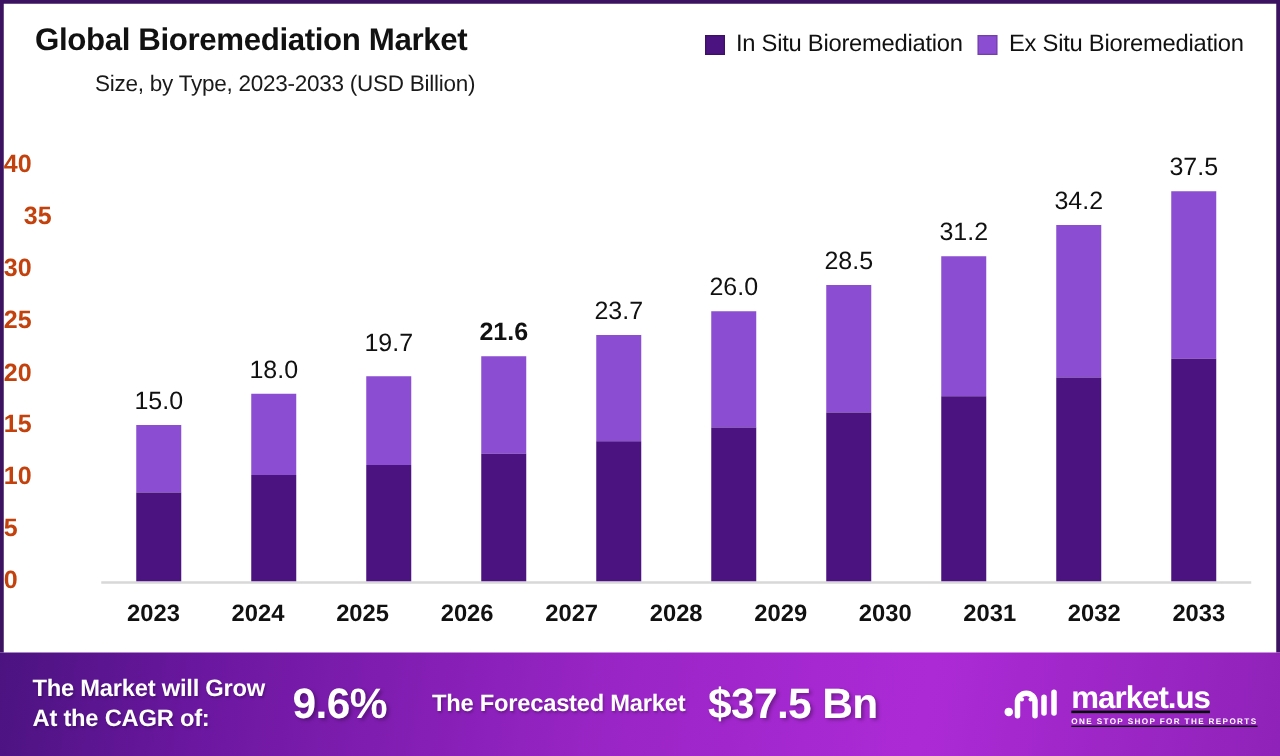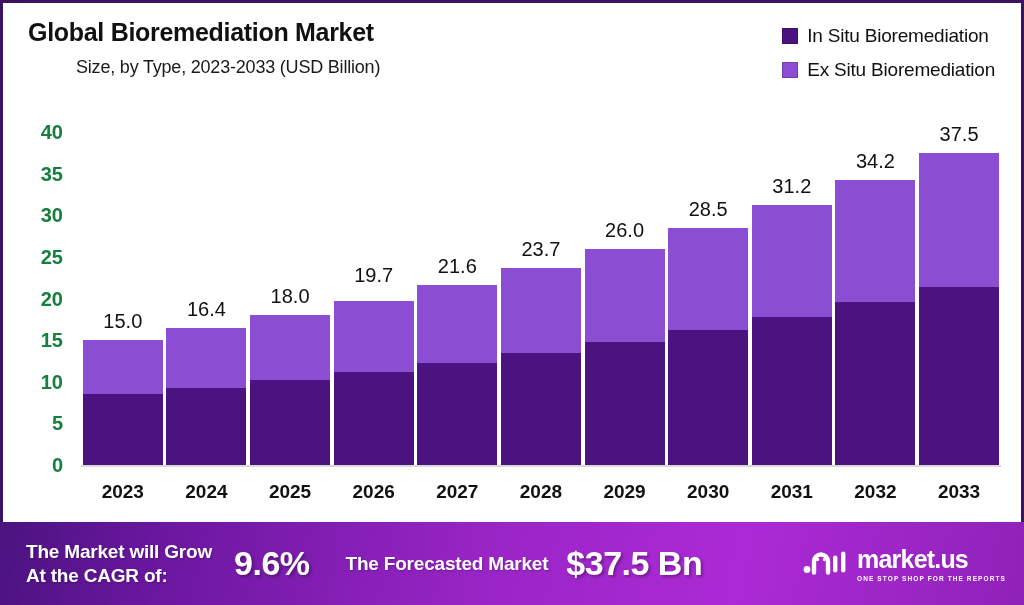--- a/index.html
+++ b/index.html
@@ -30,50 +30,50 @@
     letter-spacing:-0.3px; line-height:1.2;
   }
   .chart-subtitle {
     font-size:18px; color:#1a1a1a; margin-top:10px;
     letter-spacing:-0.2px;
     margin-left:48px;
   }
   
   .legend {
     position:absolute; right:26px; top:22px;
-    display:flex; flex-direction:column; gap:12px;
+    display:flex; flex-direction:row; gap:12px;
     align-items:flex-start;
   }
   .legend-row { display:flex; align-items:center; gap:9px; }
   .legend-swatch {
     width:16px; height:16px; display:inline-block;
     border:1px solid rgba(0,0,0,.18);
   }
   .legend-label { font-size:19px; color:#111111; letter-spacing:-0.2px; }
   .axis-base {
     position:absolute; left:78px; top:462px;
     width:920px; height:2px; background:#d8d8d8;
   }
   .ytick {
     position:absolute; right:1026px;
-    font-size:20px; font-weight:bold; color:#15803d;
+    font-size:20px; font-weight:bold; color:#c2410c;
     transform:translateY(-50%);
-    width:60px; text-align:right;
+    width:60px; text-align:left;
   }
   .ylabels { position:absolute; left:0; top:0; width:64px; height:605px; }
   .ylabels .ytick { right:auto; left:0; }
   .bars {
     position:absolute; left:78px; top:129px;
     width:920px; height:333px;
     display:flex; align-items:flex-end;
     justify-content:space-around;
   }
   .bar-group {
     position:relative;
-    width:80px; height:100%;
+    width:36px; height:100%;
     display:flex; flex-direction:column; justify-content:flex-end;
   }
   .seg { width:100%; }
   .seg-top { background:#8b4dd1; }
   .seg-bottom { background:#4b1380; }
   .bar-total {
     position:absolute; left:50%; transform:translateX(-50%);
     font-size:20px; color:#111111; white-space:nowrap;
   }
   .xlabels {
@@ -109,21 +109,21 @@
   .val1 { margin-left:22px; }
   .blk2 { margin-left:36px; }
   .val2 { margin-left:18px;text-align:right; }
   
   .logo {
     position:absolute; right:18px; top:50%;
     transform:translateY(-50%);
     display:flex; align-items:center; gap:8px;
   }
   .logo-mark { display:block; }
-  .logo-text { display:flex; flex-direction:column; }
+  .logo-text { display:flex; flex-direction:column;text-decoration:underline; }
   .logo-word {
     color:#ffffff; font-weight:bold; font-size:25px;
     letter-spacing:-0.8px; line-height:1;
   }
   .logo-tag {
     color:#ffffff; font-size:6.5px; font-weight:bold;
     letter-spacing:1.1px; margin-top:3px; white-space:nowrap;
   }
 </style>
 </head>
@@ -145,54 +145,49 @@
         </div>
         <div class="legend-row">
           <span class="legend-swatch" style="background: rgb(139, 77, 209);"></span>
           <span class="legend-label">Ex Situ Bioremediation</span>
         </div>
       </div>
 
     <div class="ylabels" id="ylabels">
         <div class="ytick" style="top: 462px;">0</div>
         <div class="ytick" style="top: 420.375px;">5</div>
-        <div class="ytick" style="top: 378.75px; padding-left: 20px;">10</div>
+        <div class="ytick" style="top: 378.75px;">10</div>
         <div class="ytick" style="top: 337.125px;">15</div>
         <div class="ytick" style="top: 295.5px;">20</div>
         <div class="ytick" style="top: 253.875px;">25</div>
         <div class="ytick" style="top: 212.25px;">30</div>
-        <div class="ytick" style="top: 170.625px;">35</div>
+        <div class="ytick" style="top: 170.625px; padding-left: 16px;">35</div>
         <div class="ytick" style="top: 129px;">40</div>
       </div>
 
     <div class="axis-base"></div>
 
     <div class="bars" id="bars">
         <div class="bar-group">
           <div class="bar-total" style="bottom: 131.875px;">15.0</div>
           <div class="seg seg-top" style="height: 54.1125px; background: rgb(139, 77, 209);"></div>
           <div class="seg seg-bottom" style="height: 70.7625px; background: rgb(75, 19, 128);"></div>
         </div>
         <div class="bar-group">
-          <div class="bar-total" style="bottom: 143.53px;">16.4</div>
-          <div class="seg seg-top" style="height: 59.1075px; background: rgb(139, 77, 209);"></div>
-          <div class="seg seg-bottom" style="height: 77.4225px; background: rgb(75, 19, 128);"></div>
-        </div>
-        <div class="bar-group">
           <div class="bar-total" style="bottom: 156.85px;">18.0</div>
           <div class="seg seg-top" style="height: 64.935px; background: rgb(139, 77, 209);"></div>
           <div class="seg seg-bottom" style="height: 84.915px; background: rgb(75, 19, 128);"></div>
         </div>
         <div class="bar-group">
           <div class="bar-total" style="bottom: 178px;">19.7</div>
           <div class="seg seg-top" style="height: 70.7625px; background: rgb(139, 77, 209);"></div>
           <div class="seg seg-bottom" style="height: 93.24px; background: rgb(75, 19, 128);"></div>
         </div>
         <div class="bar-group">
-          <div class="bar-total" style="bottom: 186.82px;">21.6</div>
+          <div class="bar-total" style="bottom: 186.82px; font-weight: bold;">21.6</div>
           <div class="seg seg-top" style="height: 77.4225px; background: rgb(139, 77, 209);"></div>
           <div class="seg seg-bottom" style="height: 102.397px; background: rgb(75, 19, 128);"></div>
         </div>
         <div class="bar-group">
           <div class="bar-total" style="bottom: 204.303px;">23.7</div>
           <div class="seg seg-top" style="height: 84.915px; background: rgb(139, 77, 209);"></div>
           <div class="seg seg-bottom" style="height: 112.388px; background: rgb(75, 19, 128);"></div>
         </div>
         <div class="bar-group">
           <div class="bar-total" style="bottom: 223.45px;">26.0</div>

